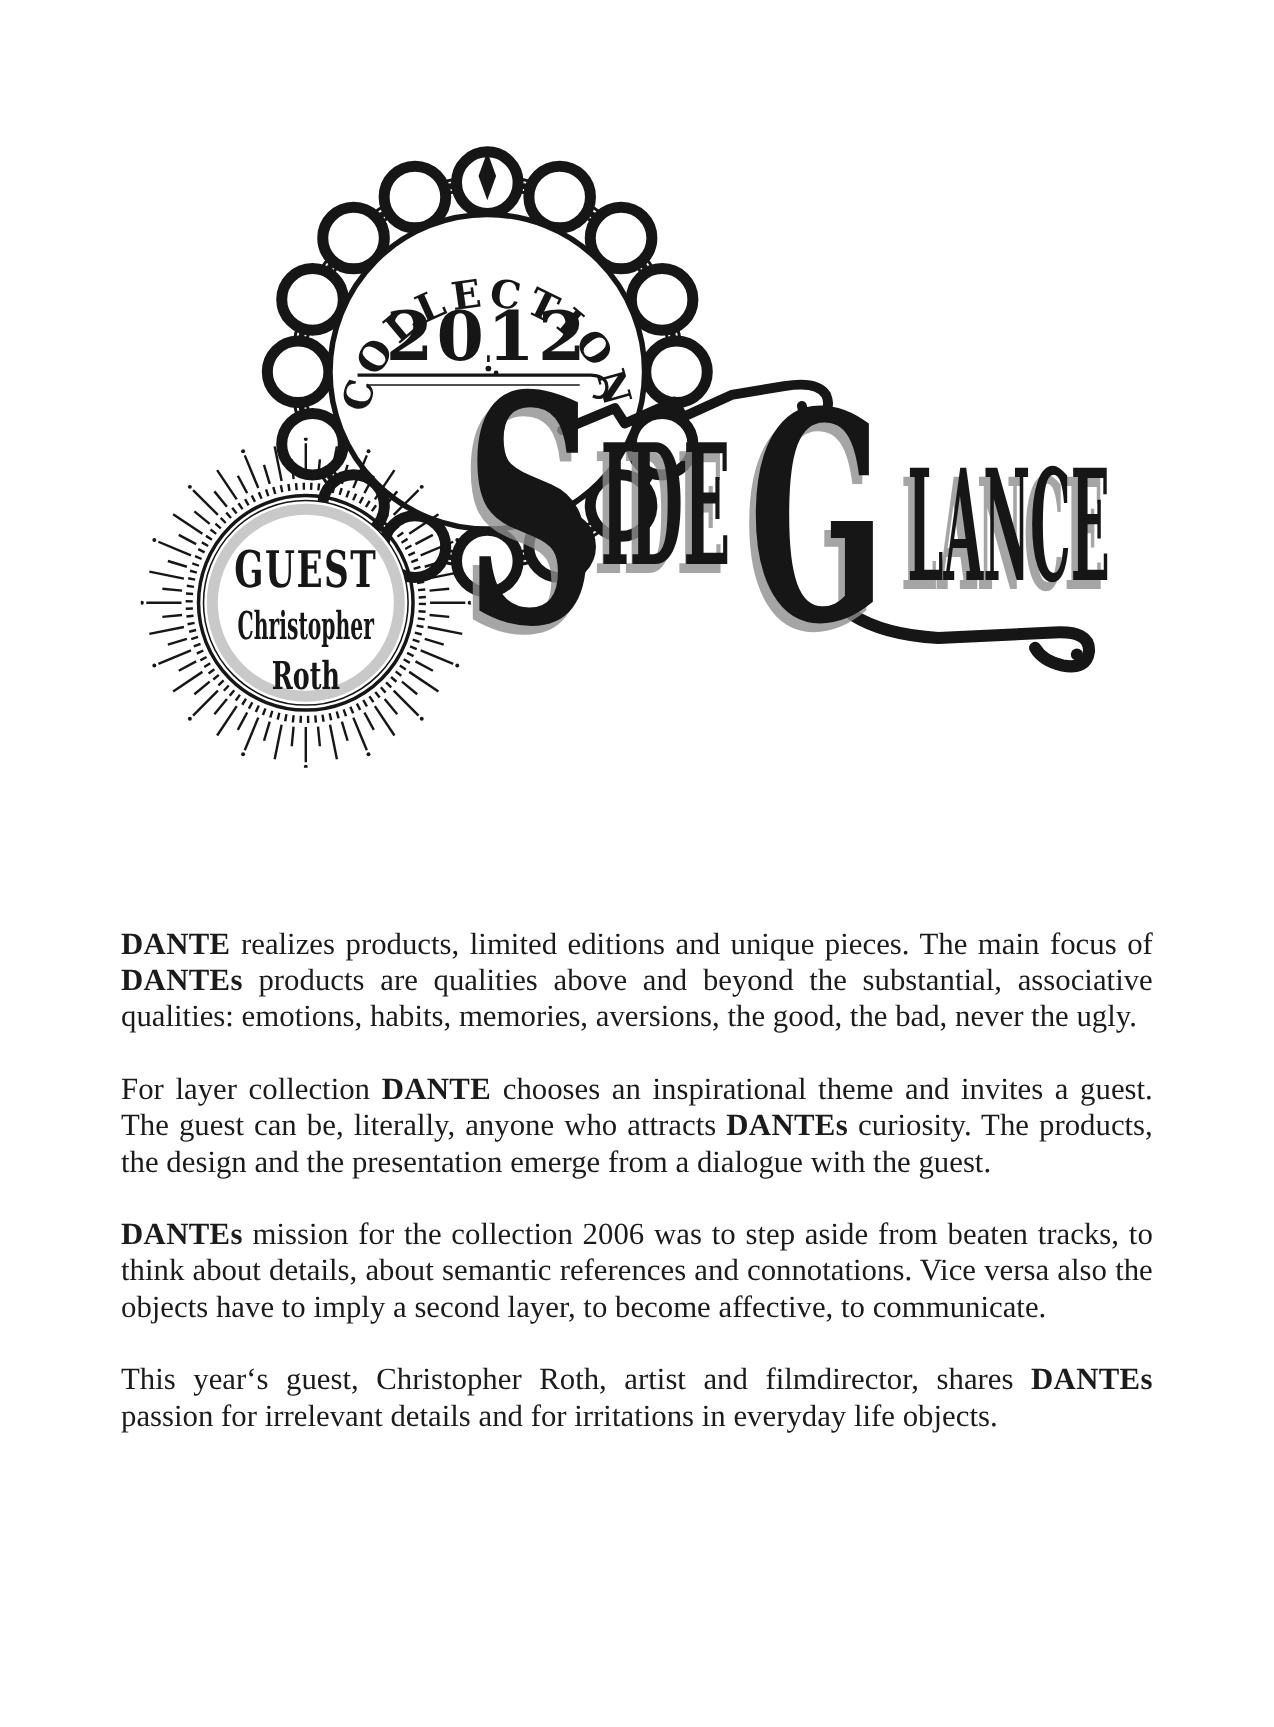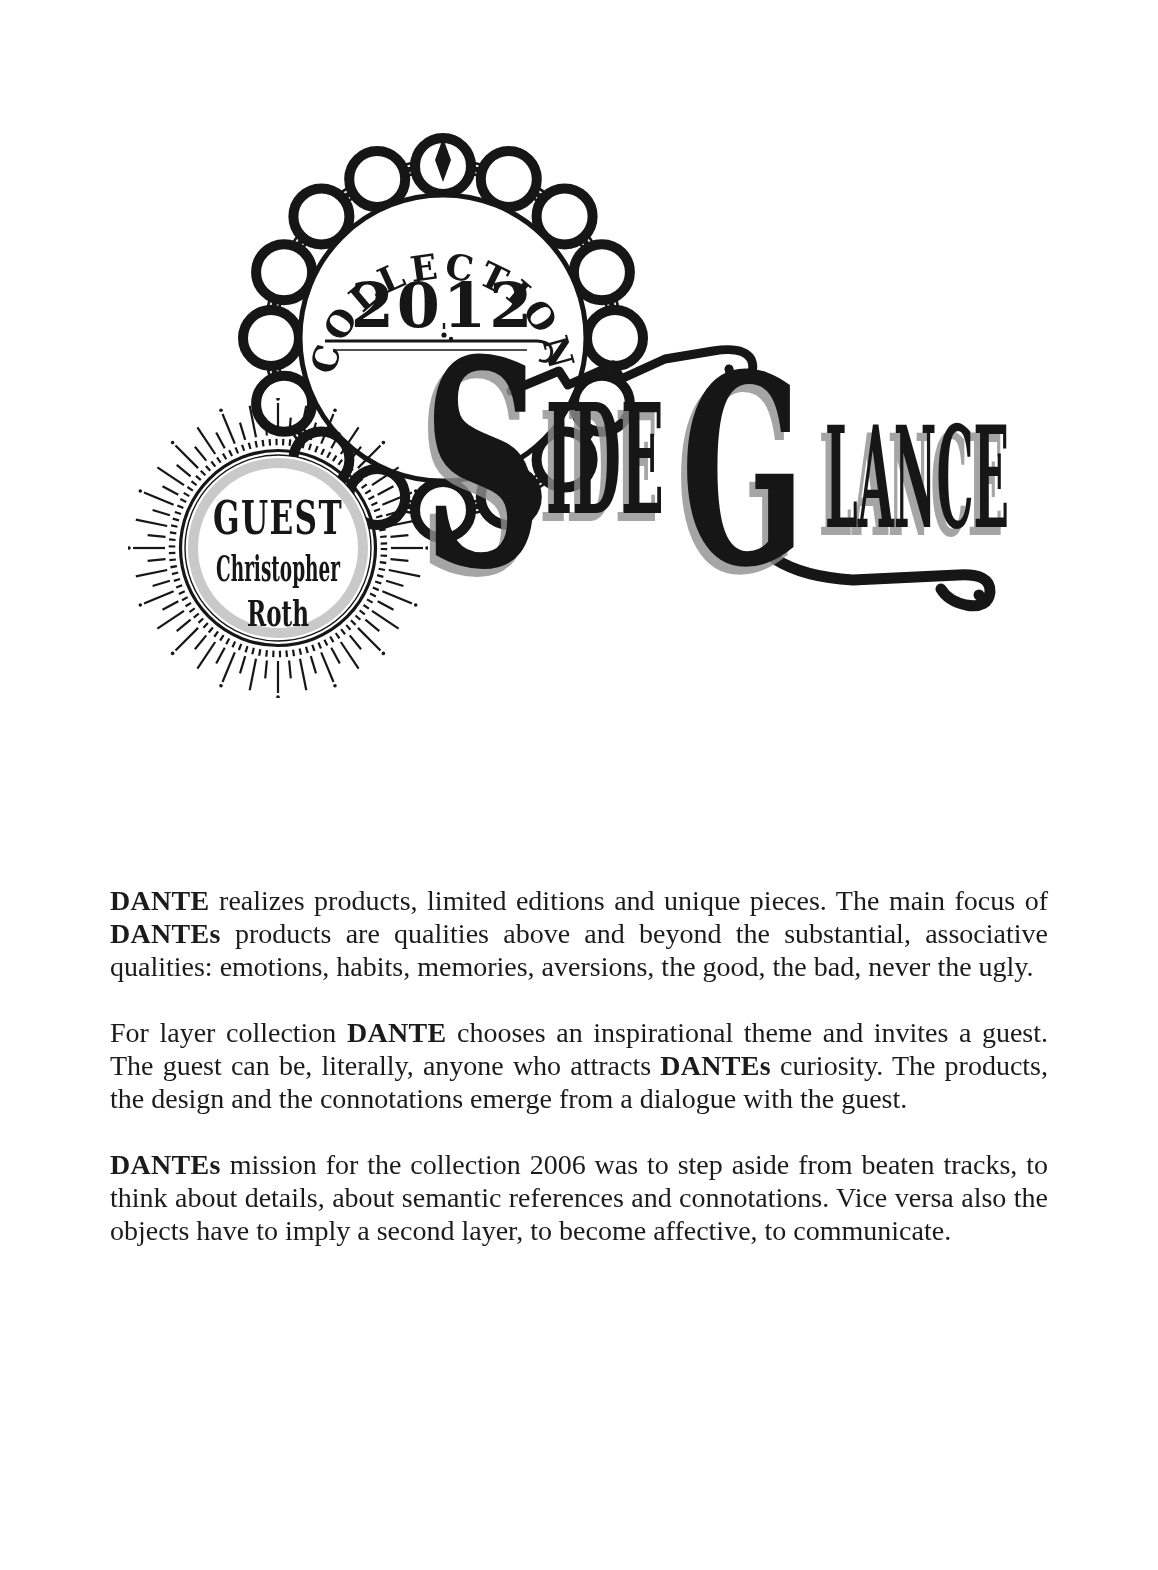--- a/index.html
+++ b/index.html
@@ -19,21 +19,21 @@
     font-family:"Liberation Serif",serif;
   }
   .abs{position:absolute;}
   
   #badge-svg{left:237px;top:126px;width:412px;height:424px;}
   #seal-svg{left:128px;top:398px;width:300px;height:300px;}
   #wordmark-svg{left:413px;top:333px;width:600px;height:300px;}
   svg text{font-family:"DejaVu Serif",serif;font-weight:bold;}
   
   .body-text{
-    left:110px;top:884px;width:938px;
+    left:110px;top:842px;width:938px;
     color:var(--body-ink);
   }
   .body-text p{
     margin:0 0 33px 0;
     font-size:28px;
     line-height:33px;
     text-align:justify;
     text-justify:inter-word;
   }
   .body-text p:last-child{margin-bottom:0;}
@@ -213,17 +213,18 @@
       <path d="M 362,226 Q 390,244 440,247 L 545,242 Q 578,240 577,259
                Q 575,276 553,272 Q 535,268 528,256" stroke-width="11"></path>
       <circle cx="566" cy="262" r="5.5" fill="currentColor" stroke="none"></circle>
     </g>
     <use href="#wm" x="-6" y="8" style="fill:var(--shadow)" opacity="0.8"></use>
     <use href="#wm" fill="currentColor"></use>
   </svg>
 
   <main class="abs body-text">
       <p><span class="brand">DANTE</span><span> realizes products, limited editions and unique pieces. The main focus of </span><span class="brand">DANTEs</span><span> products are qualities above and beyond the substantial, associative qualities: emotions, habits, memories, aversions, the good, the bad, never the ugly.</span></p>
-      <p><span>For layer collection </span><span class="brand">DANTE</span><span> chooses an inspirational theme and invites a guest. The guest can be, literally, anyone who attracts </span><span class="brand">DANTEs</span><span> curiosity. The products, the design and the connotations emerge from a dialogue with the guest.</span></p>
+      <p><span>For layer collection </span><span class="brand">DANTE</span><span> chooses an inspirational theme and invites a guest. The guest can be, literally, anyone who attracts </span><span class="brand">DANTEs</span><span> curiosity. The products, the design and the presentation emerge from a dialogue with the guest.</span></p>
       <p><span class="brand">DANTEs</span><span> mission for the collection 2006 was to step aside from beaten tracks, to think about details, about semantic references and connotations. Vice versa also the objects have to imply a second layer, to become affective, to communicate.</span></p>
+      <p><span>This year‘s guest, Christopher Roth, artist and filmdirector, shares </span><span class="brand">DANTEs</span><span> passion for irrelevant details and for irritations in everyday life objects.</span></p>
     </main>
 
 </div>
 
 </body></html>

